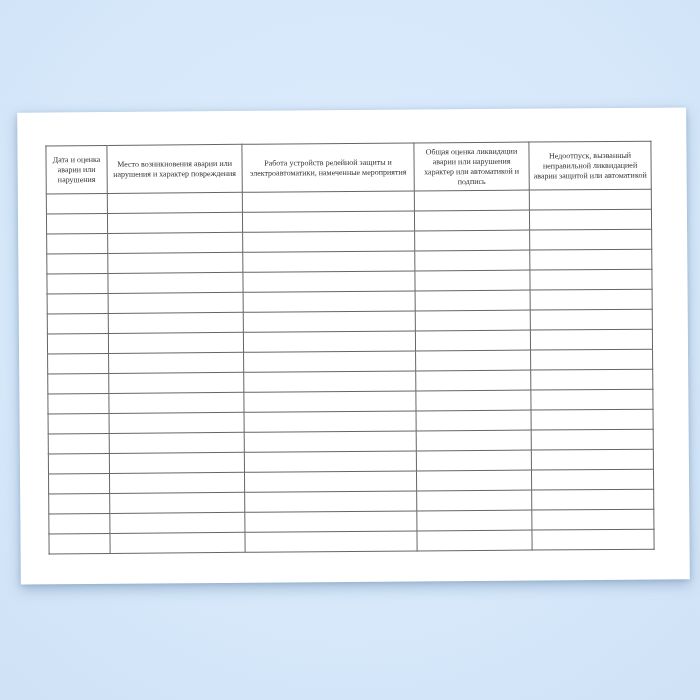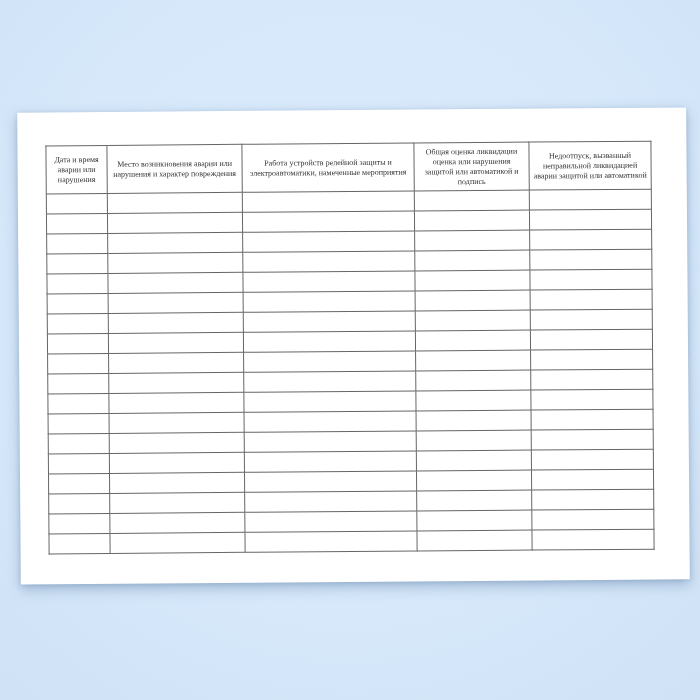--- a/index.html
+++ b/index.html
@@ -70,24 +70,24 @@
     <table class="journal">
       <colgroup>
         <col class="c1">
           <col class="c2">
           <col class="c3">
           <col class="c4">
           <col class="c5">
       </colgroup>
       <thead>
         <tr>
-          <th>Дата и время аварии или нарушения</th>
+          <th>Дата и оценка аварии или нарушения</th>
           <th>Место возникновения аварии или нарушения и характер повреждения</th>
           <th>Работа устройств релейной защиты и электроавтоматики, намеченные мероприятия</th>
-          <th>Общая оценка ликвидации оценка или нарушения защитой или автоматикой и подпись</th>
+          <th>Общая оценка ликвидации аварии или нарушения характер или автоматикой и подпись</th>
           <th>Недоотпуск, вызванный неправильной ликвидацией аварии защитой или автоматикой</th>
         </tr>
       </thead>
       <tbody id="tbody">
           <tr>
             <td></td>
             <td></td>
             <td></td>
             <td></td>
             <td></td>

